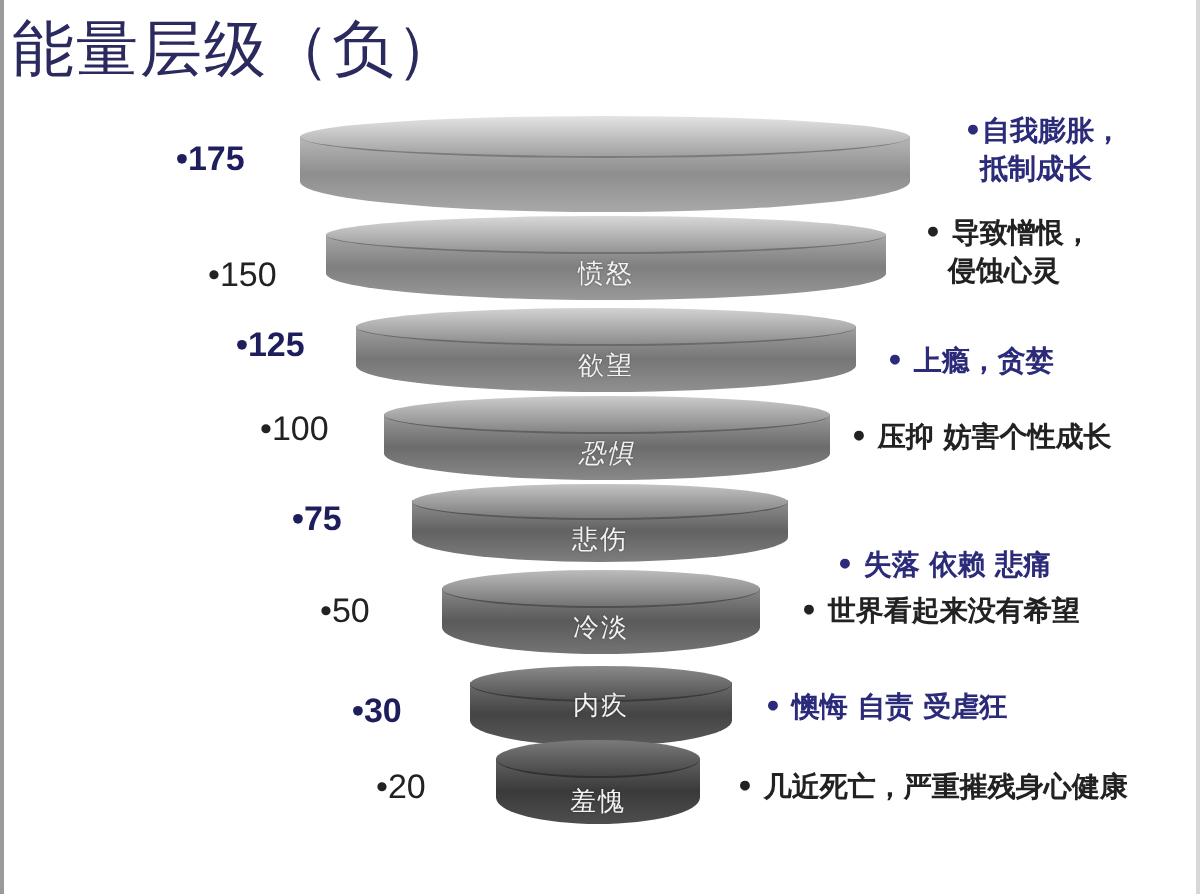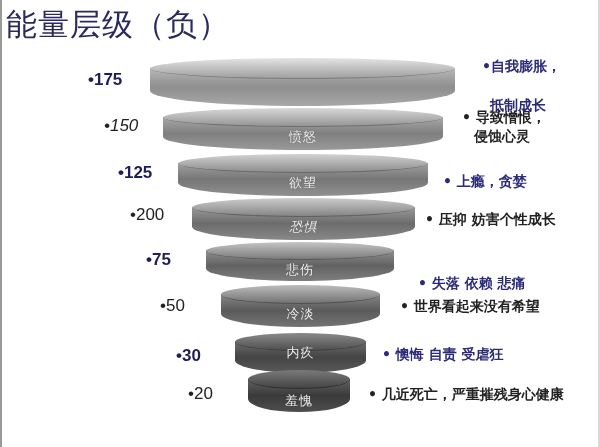--- a/index.html
+++ b/index.html
@@ -50,45 +50,45 @@
 
 <div class="title">能量层级（负）</div>
 
 <div class="level-num bold" style="left:88px; top:70px;">•175</div>
 <div class="disc" style="left:150px; top:58px; width:305px; height:48px;">
   <div class="side" style="top:10px; background:linear-gradient(180deg,#b8b8b8 0%,#8e8e8e 50%,#a8a8a8 100%);"></div>
   <div class="top" style="height:20px; background:linear-gradient(180deg,#e4e4e4,#a0a0a0); border-bottom:1px solid #7a7a7a;"></div>
 </div>
 <div class="desc blue" style="left:482px; top:57px;">
   <div>•自我膨胀，</div>
-  <div style="padding-left:8px;margin-top:20px;">抵制成长</div>
+  <div style="padding-left:8px;">抵制成长</div>
 </div>
 
-<div class="level-num" style="left:104px; top:116px;font-style:italic;">•150</div>
+<div class="level-num" style="left:104px; top:128px;">•150</div>
 <div class="disc" style="left:163px; top:108px; width:280px; height:42px;">
   <div class="side" style="top:9px; background:linear-gradient(180deg,#a8a8a8 0%,#7f7f7f 50%,#999 100%);"></div>
   <div class="top" style="height:18px; background:linear-gradient(180deg,#d8d8d8,#959595); border-bottom:1px solid #707070;"></div>
   <div class="label" style="top:20px;">愤怒</div>
 </div>
 <div class="desc dark" style="left:462px; top:108px;">
   <div>• 导致憎恨，</div>
   <div style="padding-left:12px;">侵蚀心灵</div>
 </div>
 
 <div class="level-num bold" style="left:118px; top:163px;">•125</div>
 <div class="disc" style="left:178px; top:154px; width:250px; height:42px;">
   <div class="side" style="top:9px; background:linear-gradient(180deg,#a0a0a0 0%,#767676 50%,#909090 100%);"></div>
   <div class="top" style="height:18px; background:linear-gradient(180deg,#d2d2d2,#8d8d8d); border-bottom:1px solid #6a6a6a;"></div>
   <div class="label" style="top:20px;">欲望</div>
 </div>
 <div class="desc blue" style="left:443px; top:172px;">
   <div>• 上瘾，贪婪</div>
 </div>
 
-<div class="level-num" style="left:130px; top:205px;">•200</div>
+<div class="level-num" style="left:130px; top:205px;">•100</div>
 <div class="disc" style="left:192px; top:198px; width:223px; height:42px;font-style:italic;">
   <div class="side" style="top:9px; background:linear-gradient(180deg,#9a9a9a 0%,#6c6c6c 50%,#888 100%);"></div>
   <div class="top" style="height:18px; background:linear-gradient(180deg,#cccccc,#858585); border-bottom:1px solid #606060;"></div>
   <div class="label" style="top:20px;">恐惧</div>
 </div>
 <div class="desc dark" style="left:425px; top:210px;">
   <div>• 压抑 妨害个性成长</div>
 </div>
 
 <div class="level-num bold" style="left:146px; top:250px;">•75</div>

